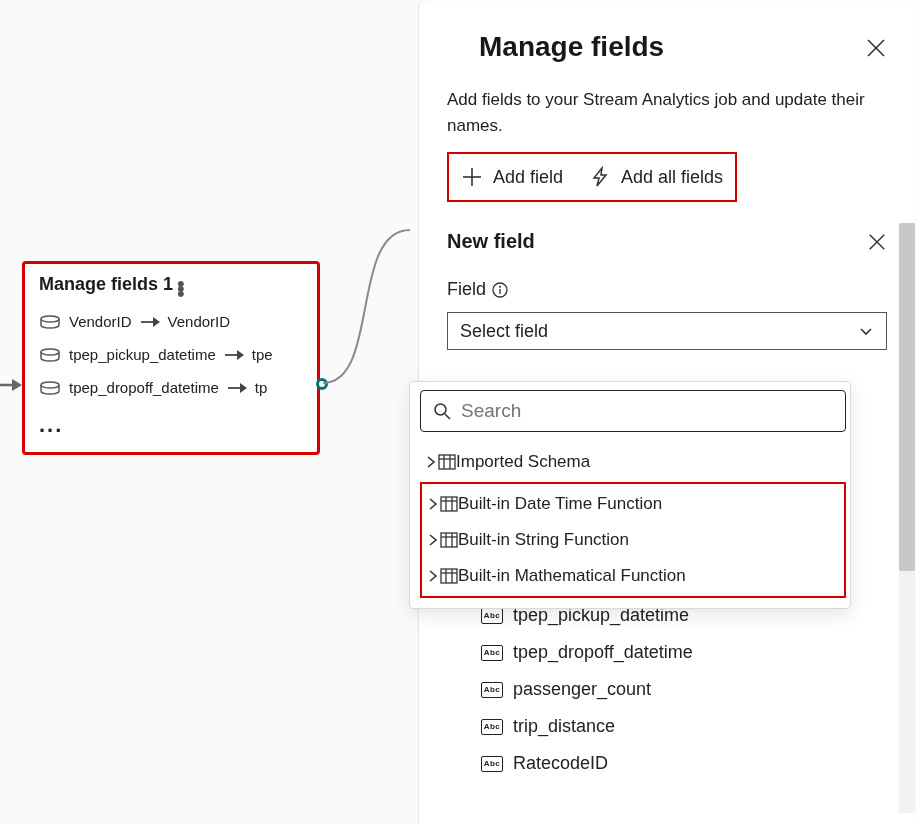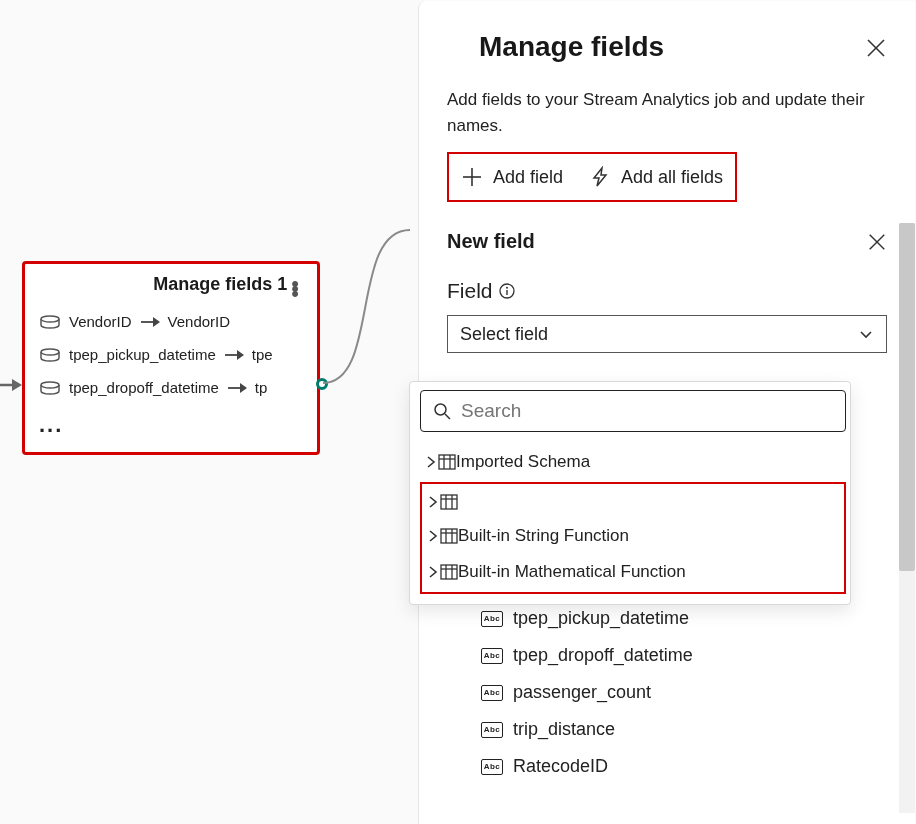--- a/index.html
+++ b/index.html
@@ -5,21 +5,21 @@
     * { box-sizing: border-box; margin: 0; padding: 0; font-family: "Segoe UI", -apple-system, sans-serif; }
     body { width: 916px; height: 824px; background: #fafafa; position: relative; overflow: hidden; }
 
     
     .canvas { position: absolute; left: 0; top: 0; right: 398px; bottom: 0; }
     .node-card {
       position: absolute; left: 22px; top: 261px; width: 298px;
       background: #fff; border: 3px solid #d40000; border-radius: 4px;
       padding: 10px 14px 14px 14px;
     }
-    .node-header { display: flex; align-items: center; justify-content: flex-end; margin-bottom: 10px; }
+    .node-header { display: flex; align-items: center; justify-content: flex-start; margin-bottom: 10px; }
     .node-title { font-size: 18px; font-weight: 700; color: #1b1b1b; }
     .node-menu { font-size: 22px; color: #555; padding: 0 4px; cursor: pointer; line-height: 0.6; letter-spacing: 0; }
     .node-menu span { display:block; height:5px; }
     .field-row { display: flex; align-items: center; gap: 8px; padding: 8px 0; font-size: 15px; color: #222; white-space: nowrap; overflow: hidden; }
     .db-icon { width: 22px; height: 14px; flex: 0 0 auto; }
     .arrow-icon { width: 20px; height: 12px; flex: 0 0 auto; }
     .ellipsis-row { font-size: 22px; color: #222; padding-top: 8px; letter-spacing: 2px; font-weight: 700; }
 
     .port-dot { position: absolute; left: 316px; top: 378px; width: 12px; height: 12px; border-radius: 50%; background: #fff; border: 3px solid #007a6e; }
 
@@ -36,21 +36,21 @@
     .close-x { width: 22px; height: 22px; cursor: pointer; margin-top: 6px; }
     .panel-sub { font-size: 17px; color: #222; margin-top: 24px; line-height: 1.5; max-width: 430px; }
 
     .action-row { display: flex; align-items: center; gap: 18px; margin-top: 14px; border: 2.5px solid #d40000; padding: 8px 8px; width: fit-content; }
     .action-btn { display: flex; align-items: center; gap: 10px; padding: 4px 4px; font-size: 18px; color: #222; cursor: pointer; }
     .plus-icon, .bolt-icon { width: 22px; height: 22px; }
 
     .section-head { display: flex; align-items: center; justify-content: space-between; margin-top: 28px; }
     .section-title { font-size: 20px; font-weight: 600; color: #1b1b1b; }
 
-    .field-label-row { display: flex; align-items: center; gap: 6px; margin-top: 26px; font-size: 21px; color: #222; }
+    .field-label-row { display: flex; align-items: center; gap: 6px; margin-top: 26px; font-size: 18px; color: #222; }
     .info-icon { width: 16px; height: 16px; }
 
     .select-box { margin-top: 12px; height: 38px; width: 100%; border: 1px solid #555; border-radius: 0; display: flex; align-items: center; justify-content: space-between; padding: 0 12px; font-size: 18px; color: #222; cursor: pointer; background:#fff; }
     .chevron-down-icon { width: 16px; height: 16px; }
 
     
     .flyout { position: absolute; left: 409px; top: 381px; width: 442px; background: #fff; border: 1px solid #d9d9d9; border-radius: 4px; box-shadow: 0 6px 18px rgba(0,0,0,0.10); padding: 8px 4px 10px 10px; }
     .search-box { display: flex; align-items: center; gap: 10px; border: 1px solid #222; border-radius: 4px; height: 42px; padding: 0 12px; }
     .search-icon { width: 18px; height: 18px; }
     .search-input { border: none; outline: none; font-size: 19px; flex: 1; color: #222; }
@@ -251,20 +251,21 @@
       <div class="tree-row">
         <svg class="chevron-right-icon" viewBox="0 0 14 14">
             <path d="M4 2 L10 7 L4 12" fill="none" stroke="#333" stroke-width="1.6"></path>
           </svg>
         <svg class="schema-icon" viewBox="0 0 18 16">
             <rect x="1" y="1" width="16" height="14" fill="none" stroke="#333" stroke-width="1.3"></rect>
             <line x1="1" y1="5" x2="17" y2="5" stroke="#333" stroke-width="1.3"></line>
             <line x1="6" y1="1" x2="6" y2="15" stroke="#333" stroke-width="1.3"></line>
             <line x1="12" y1="1" x2="12" y2="15" stroke="#333" stroke-width="1.3"></line>
           </svg>
+        <span>Built-in Date Time Function</span>
       </div>
       <div class="tree-row">
         <svg class="chevron-right-icon" viewBox="0 0 14 14">
             <path d="M4 2 L10 7 L4 12" fill="none" stroke="#333" stroke-width="1.6"></path>
           </svg>
         <svg class="schema-icon" viewBox="0 0 18 16">
             <rect x="1" y="1" width="16" height="14" fill="none" stroke="#333" stroke-width="1.3"></rect>
             <line x1="1" y1="5" x2="17" y2="5" stroke="#333" stroke-width="1.3"></line>
             <line x1="6" y1="1" x2="6" y2="15" stroke="#333" stroke-width="1.3"></line>
             <line x1="12" y1="1" x2="12" y2="15" stroke="#333" stroke-width="1.3"></line>

